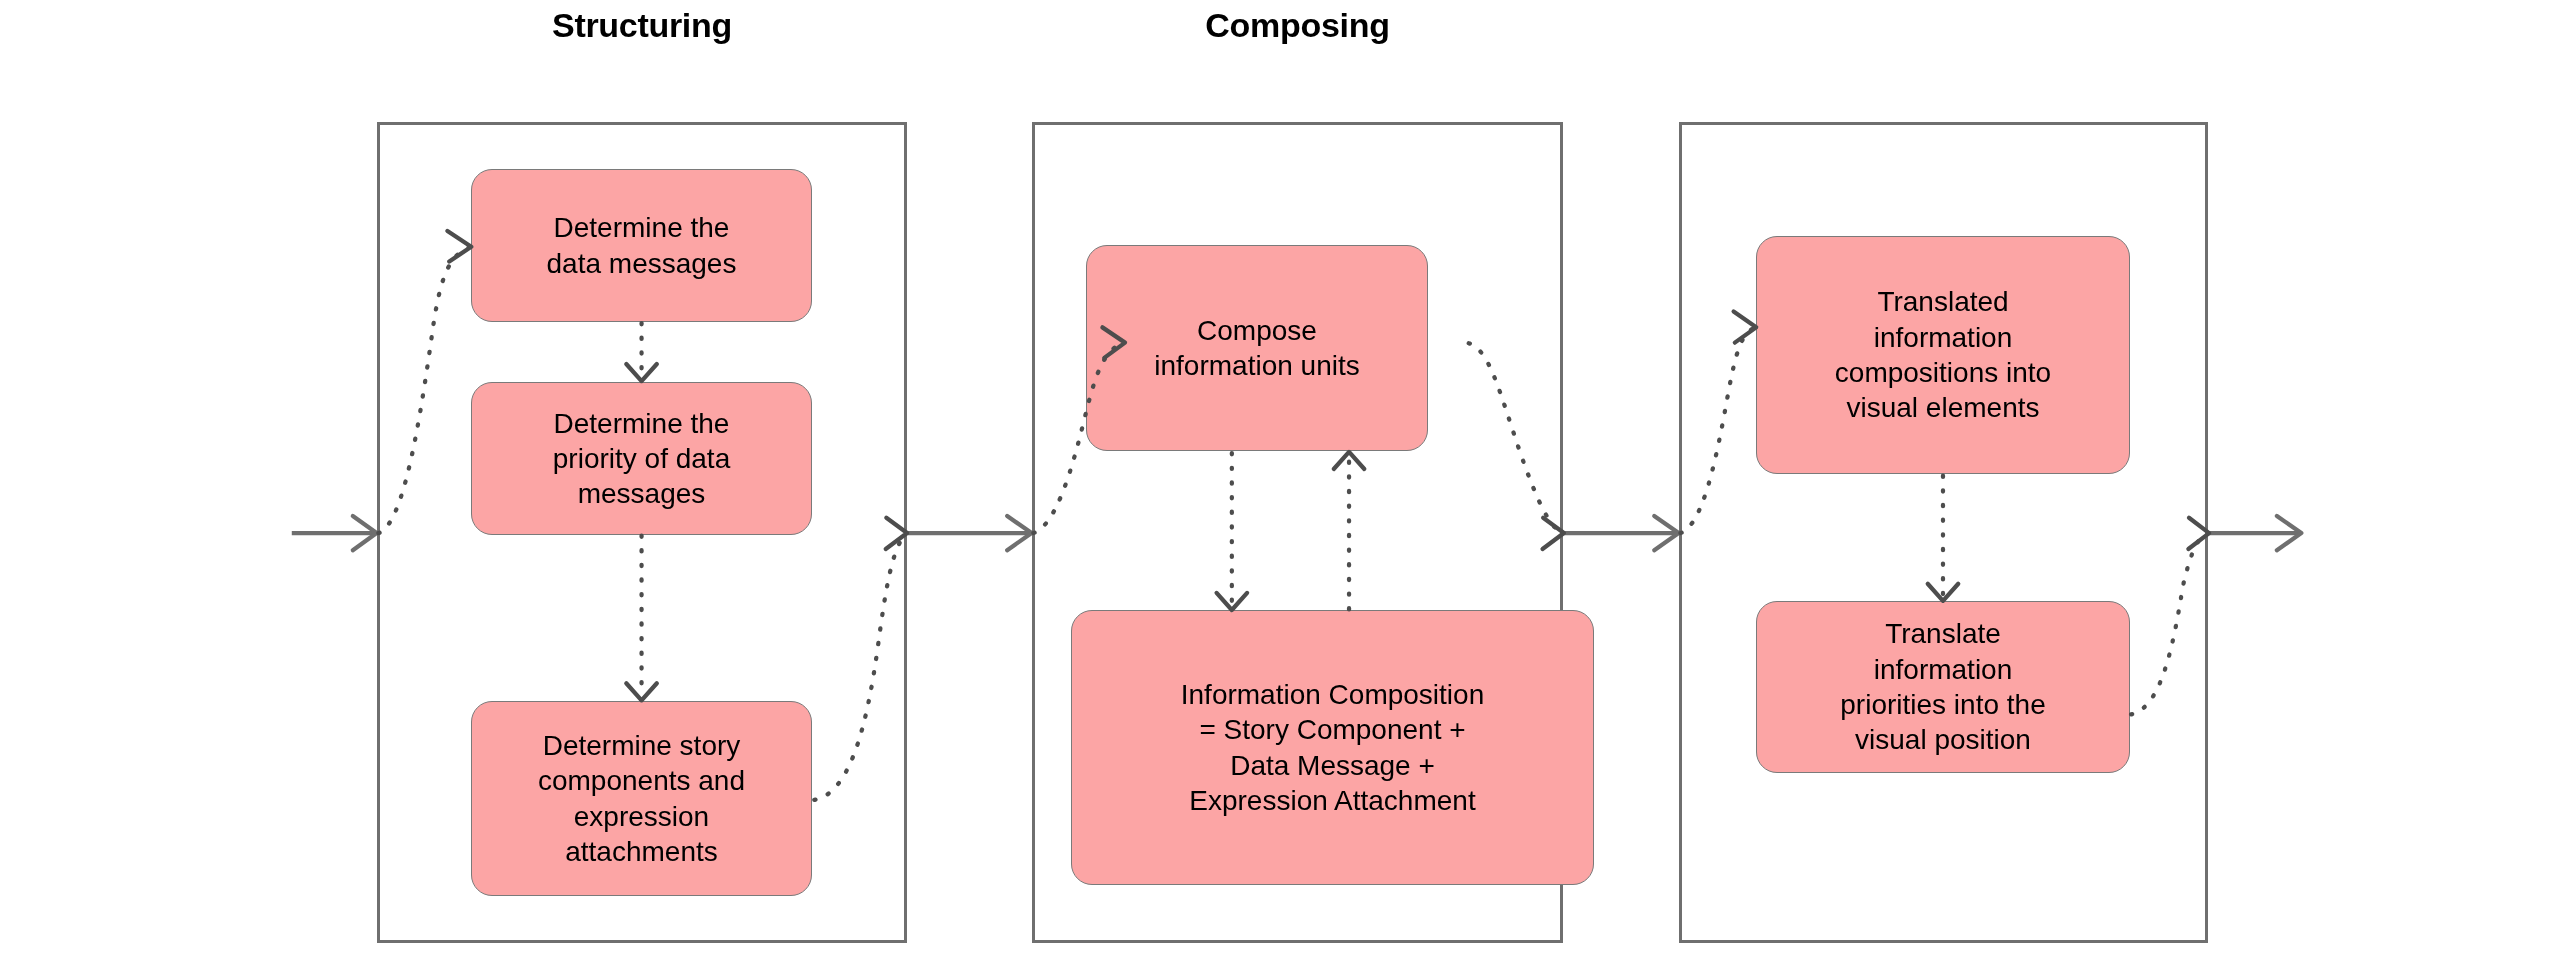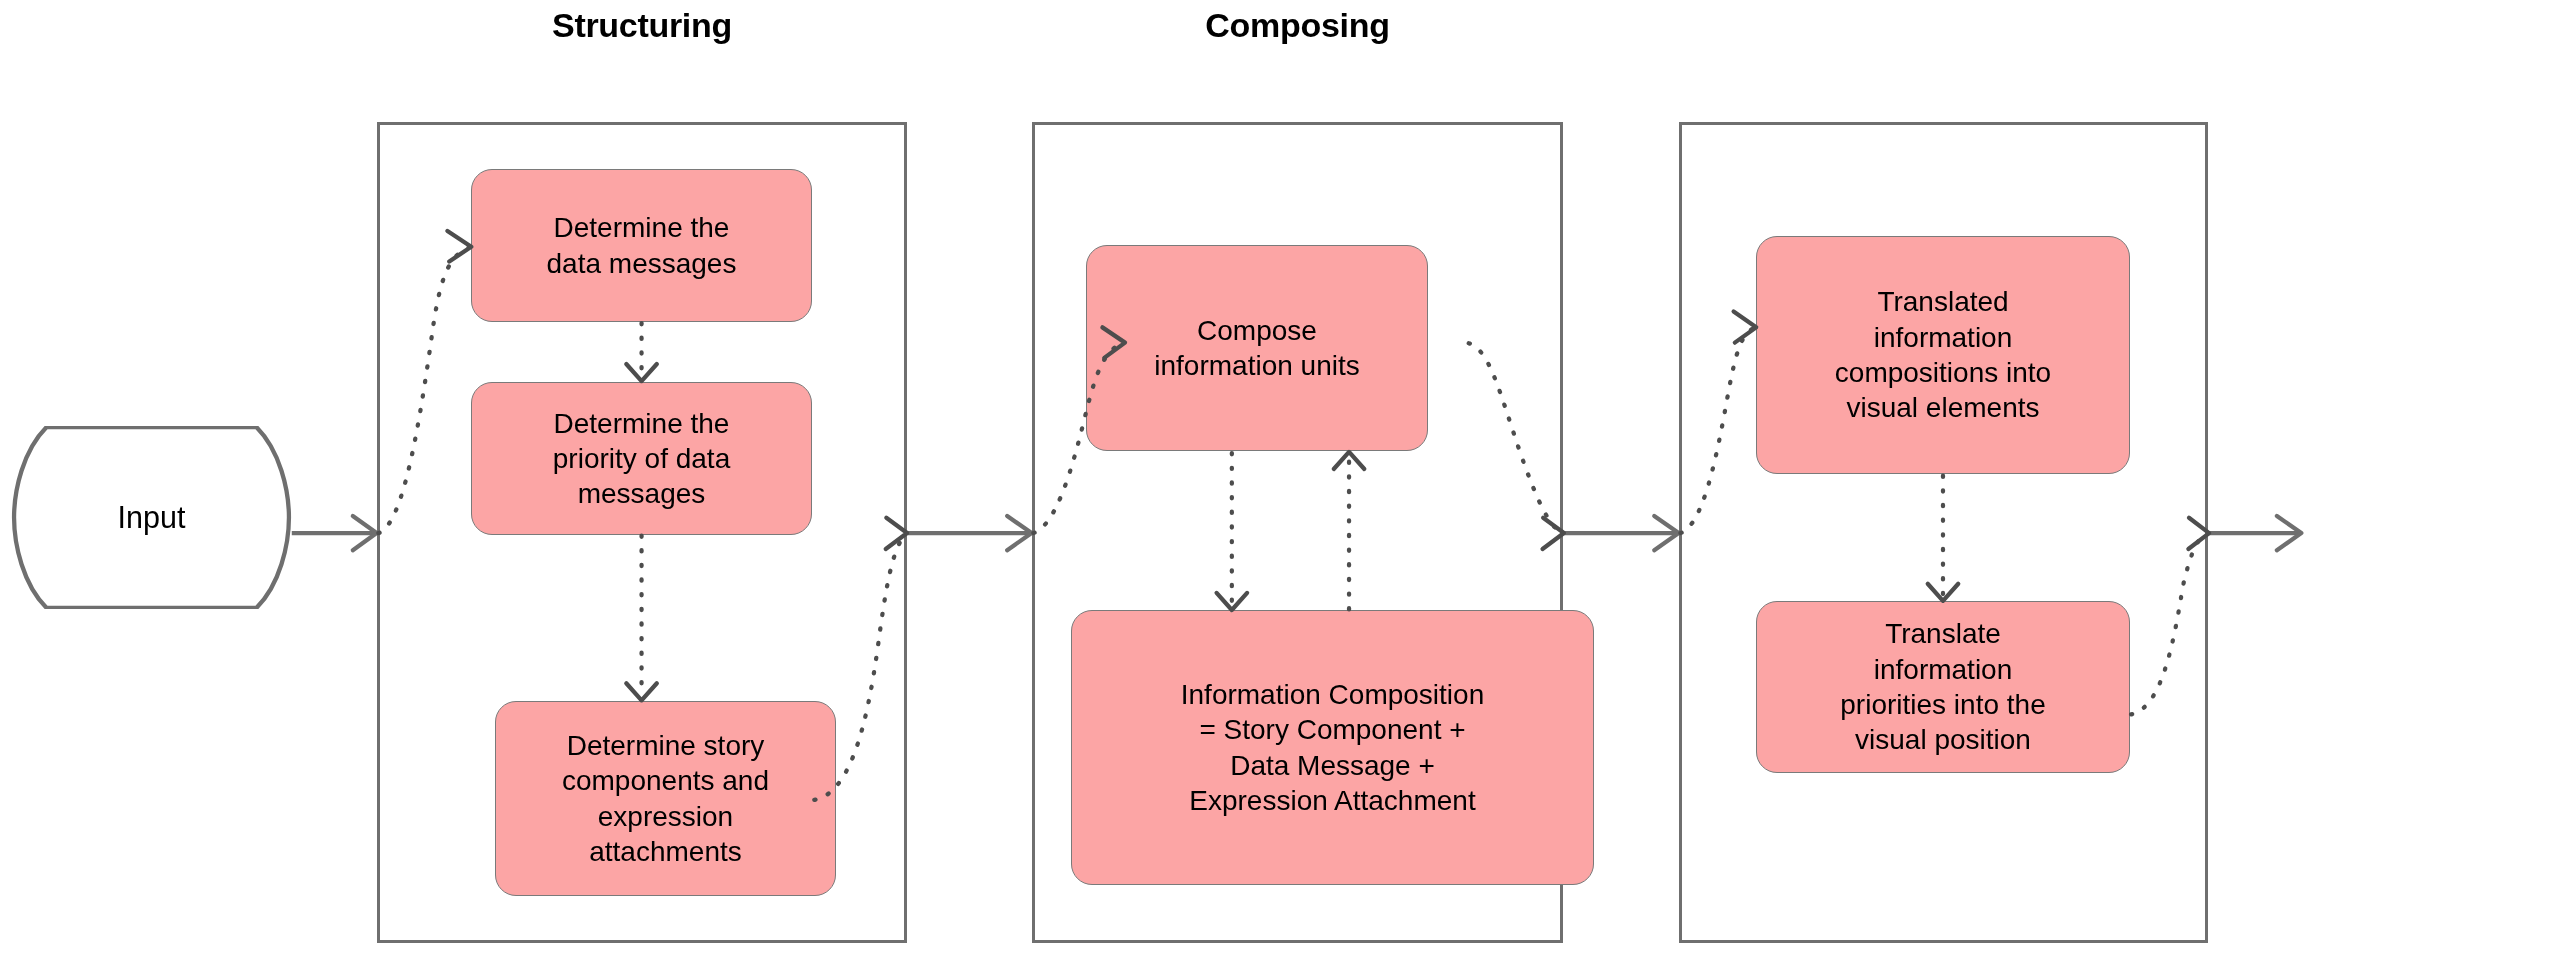--- a/index.html
+++ b/index.html
@@ -52,21 +52,21 @@
     justify-content: center;
     text-align: center;
     color: #000000;
     font-size: 28px;
     line-height: 1.26;
     padding: 4.9px 11px;
     white-space: pre-line;
   }
   #node-s1 { left: 471px;  top: 169px;  width: 341px; height: 153px; }
   #node-s2 { left: 471px;  top: 382px;  width: 341px; height: 153px; }
-  #node-s3 { left: 471px;  top: 701px; width: 341px; height: 195px; margin-left: 24px; }
+  #node-s3 { left: 471px;  top: 701px; width: 341px; height: 195px; }
 
   #node-c1 { left: 1086px; top: 245px;  width: 342px; height: 206px; }
   #node-c2 { left: 1071px; top: 610px; width: 523px; height: 275px; }
 
   #node-t1 { left: 1756px; top: 236px;  width: 374px; height: 238px; }
   #node-t2 { left: 1756px; top: 601px;  width: 374px; height: 172px; }
 
   
   .terminal {
     position: absolute;
@@ -129,27 +129,20 @@
 
   <div class="node" id="node-t1">Translated
 information
 compositions  into
 visual elements</div>
   <div class="node" id="node-t2">Translate
 information
 priorities into the
 visual position</div>
 
-  <div class="terminal" id="terminal-input">
-    <svg viewBox="0 0 460 300" preserveAspectRatio="none">
-      <path d="M 58 2 L 402 2 C 440 40 455 105 455 150 C 455 195 440 260 402 298
-               L 58 298 C 20 260 5 195 5 150 C 5 105 20 40 58 2 Z" fill="#ffffff" stroke="#6f6f6f" stroke-width="7"></path>
-    </svg>
-    <span>Input</span>
-  </div>
 
 
   <svg id="wires" viewBox="0 0 4220 1577">
 
     <g>
       <line class="solid-line" x1="478" y1="873" x2="614" y2="873"></line>
       <polyline class="arrow-head" points="578,845 617,873 578,901"></polyline>
     </g>
 
     <g>

